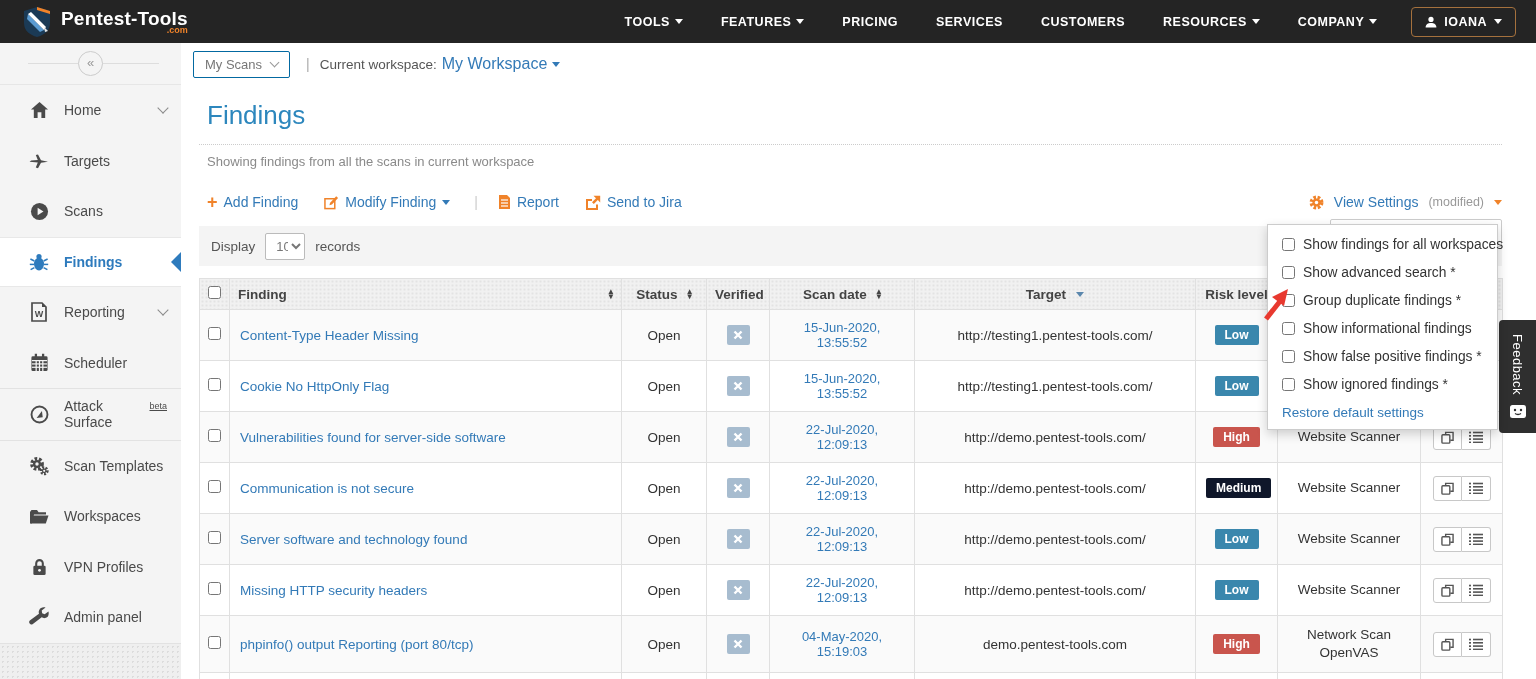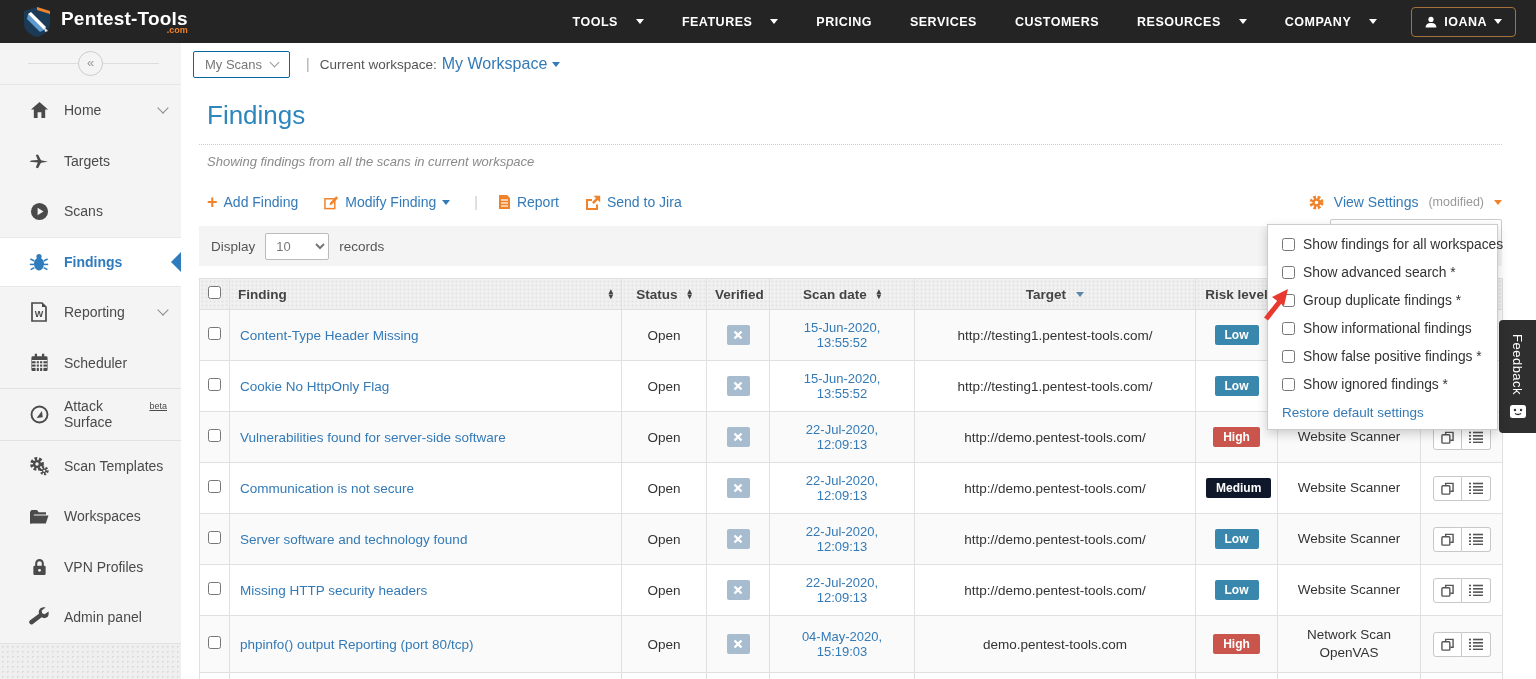--- a/index.html
+++ b/index.html
@@ -6,21 +6,21 @@
   html,body { width:1536px; height:679px; overflow:hidden; }
   body { font-family:"Liberation Sans", sans-serif; background:#fff; color:#333; position:relative; }
 
   
   .topnav { height:43px; background:#242424; display:flex; align-items:center; padding:0 20px 0 22px; }
   .brand { display:flex; align-items:center; gap:9px; }
   .brand-text { line-height:1; }
   .brand-name { color:#fff; font-size:19px; font-weight:bold; letter-spacing:.2px; }
   .brand-tld { display:block; text-align:right; color:#f0832a; font-size:9px; font-weight:bold; margin-top:-2px; }
   .topnav-items { display:flex; align-items:center; gap:38px; margin-left:auto; margin-right:34px; }
-  .topnav-item { color:#fff; font-size:12.5px; font-weight:bold; letter-spacing:.5px; cursor:pointer; white-space:nowrap; display:flex; align-items:center; gap:18px; }
+  .topnav-item { color:#fff; font-size:12.5px; font-weight:bold; letter-spacing:.5px; cursor:pointer; white-space:nowrap; display:flex; align-items:center; gap:5px; }
   .caret-down { width:0; height:0; border-left:4px solid transparent; border-right:4px solid transparent; border-top:5px solid #fff; display:inline-block; }
   .user-btn { border:1.5px solid #a5713d; border-radius:4px; color:#fff; font-size:12.5px; font-weight:bold; letter-spacing:.5px; padding:7px 13px; display:flex; align-items:center; gap:7px; cursor:pointer; background:transparent; }
 
   
   .shell { display:flex; height:636px; }
   .sidebar { width:181px; background:#f4f4f4; flex:none; display:flex; flex-direction:column; }
   .content { flex:1; background:#fff; min-width:0; }
 
   
   .collapse-strip { height:42px; position:relative; border-bottom:1px solid #e6e6e6; }
@@ -45,34 +45,34 @@
   .chev-sm { width:7px; height:7px; border-right:1.5px solid #999; border-bottom:1.5px solid #999; transform:rotate(45deg); margin-top:-3px; }
   .crumb-sep { color:#aaa; margin:0 10px 0 16px; font-size:14px; }
   .crumb-label { color:#555; font-size:13.5px; }
   .crumb-ws { color:#337ab7; font-size:16px; margin-left:5px; cursor:pointer; display:flex; align-items:center; gap:5px; }
   .caret-blue { border-top-color:#337ab7; }
 
   
   .main { padding:0 34px 0 18px; }
   .page-title { color:#2d87bd; font-size:26px; font-weight:400; margin:15px 0 13px 8px; }
   .title-rule { border-bottom:1px dotted #ccc; }
-  .page-sub { color:#8a8a8a; font-size:13px; margin:9px 0 0 8px;font-style:italic; }
+  .page-sub { color:#8a8a8a; font-size:13px; margin:9px 0 0 8px; }
 
   .toolbar { display:flex; align-items:center; margin:25px 0 0 8px; font-size:14px; }
   .tb-link { color:#337ab7; display:flex; align-items:center; gap:6px; cursor:pointer; }
   .tb-gap { margin-left:26px; }
   .tb-pipe { color:#ccc; margin:0 20px 0 24px; }
   .tb-plus { color:#f0832a; font-size:18px; font-weight:bold; line-height:12px; }
   .caret-orange { border-top-color:#f0832a; }
   .tb-right { margin-left:auto; display:flex; align-items:center; gap:10px; }
   .vs-label { color:#337ab7; font-size:14px; cursor:pointer; }
   .vs-mod { color:#999; font-size:12.5px; }
 
   .display-band { margin-top:16px; height:40px; background:#f4f4f4; display:flex; align-items:center; padding-left:12px; font-size:13.5px; color:#555; }
-  .display-select { margin:0 10px; width:64px; height:27px; border:1px solid #bbb; border-radius:2px; background:#fff; color:#777; font-size:13px; font-family:"Liberation Sans", sans-serif; padding-left:6px; }
+  .display-select { margin:0 10px; width:40px; height:27px; border:1px solid #bbb; border-radius:2px; background:#fff; color:#777; font-size:13px; font-family:"Liberation Sans", sans-serif; padding-left:6px; }
 
   
   table.findings { border-collapse:collapse; width:1303px; margin-top:12px; table-layout:fixed; }
   table.findings th, table.findings td { border:1px solid #e0e0e0; }
   table.findings th { background:#f1f1f1; background-image:radial-gradient(#e3e3e3 .8px, transparent .8px); background-size:4px 4px; font-size:13.5px; color:#444; font-weight:bold; height:31px; padding:4px 8px; }
   th.th-target { background:#d9e7f3; background-image:radial-gradient(#cbdded .8px, transparent .8px); color:#337ab7; }
   th.th-verified { color:#337ab7; font-weight:bold; }
   .th-flex { display:flex; align-items:center; justify-content:space-between; }
   .th-center { display:flex; align-items:center; justify-content:center; gap:10px; }
   .sort-icon { display:inline-flex; flex-direction:column; line-height:.55; font-size:8.5px; color:#444; }

